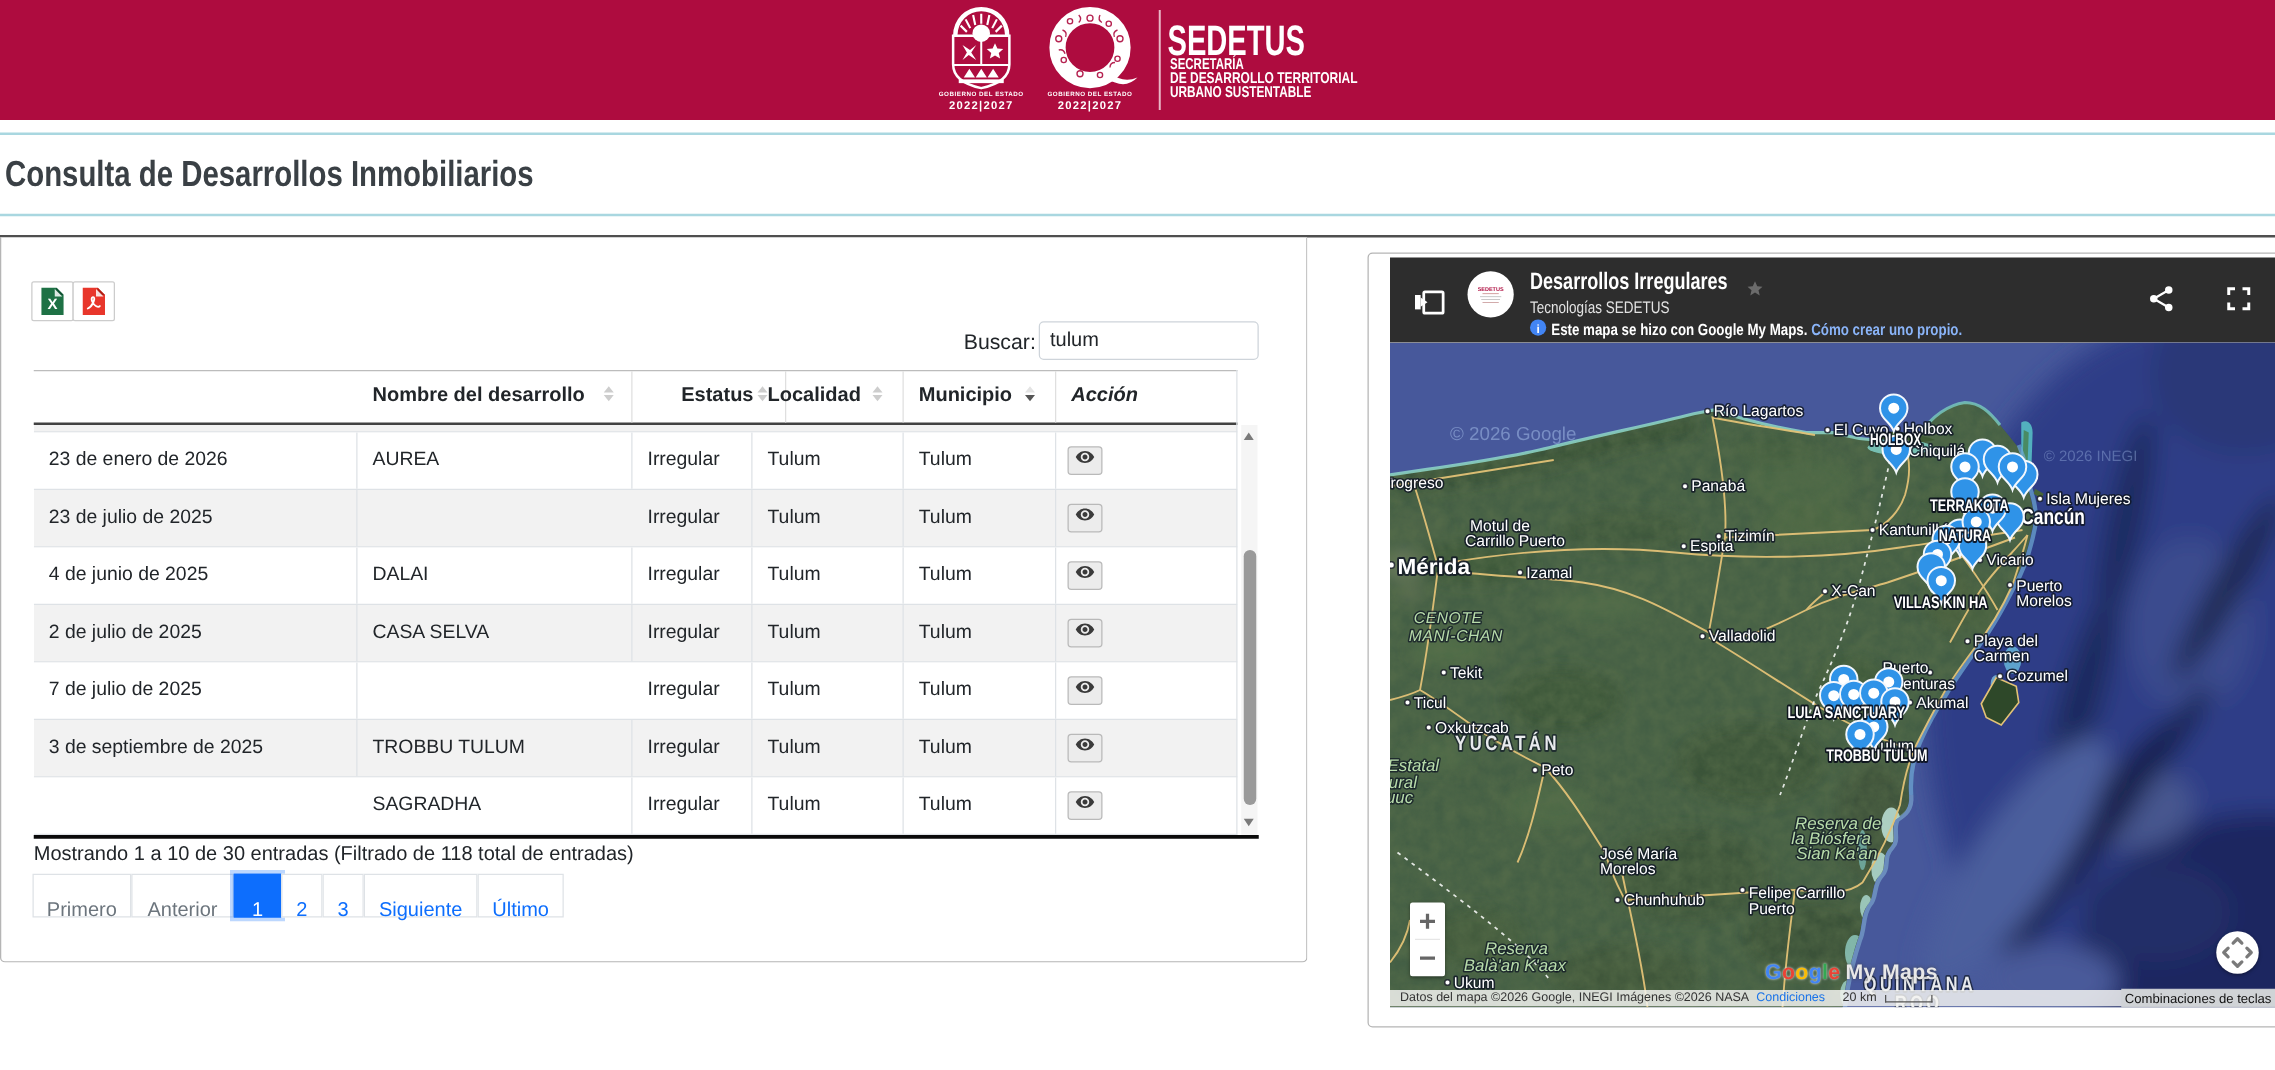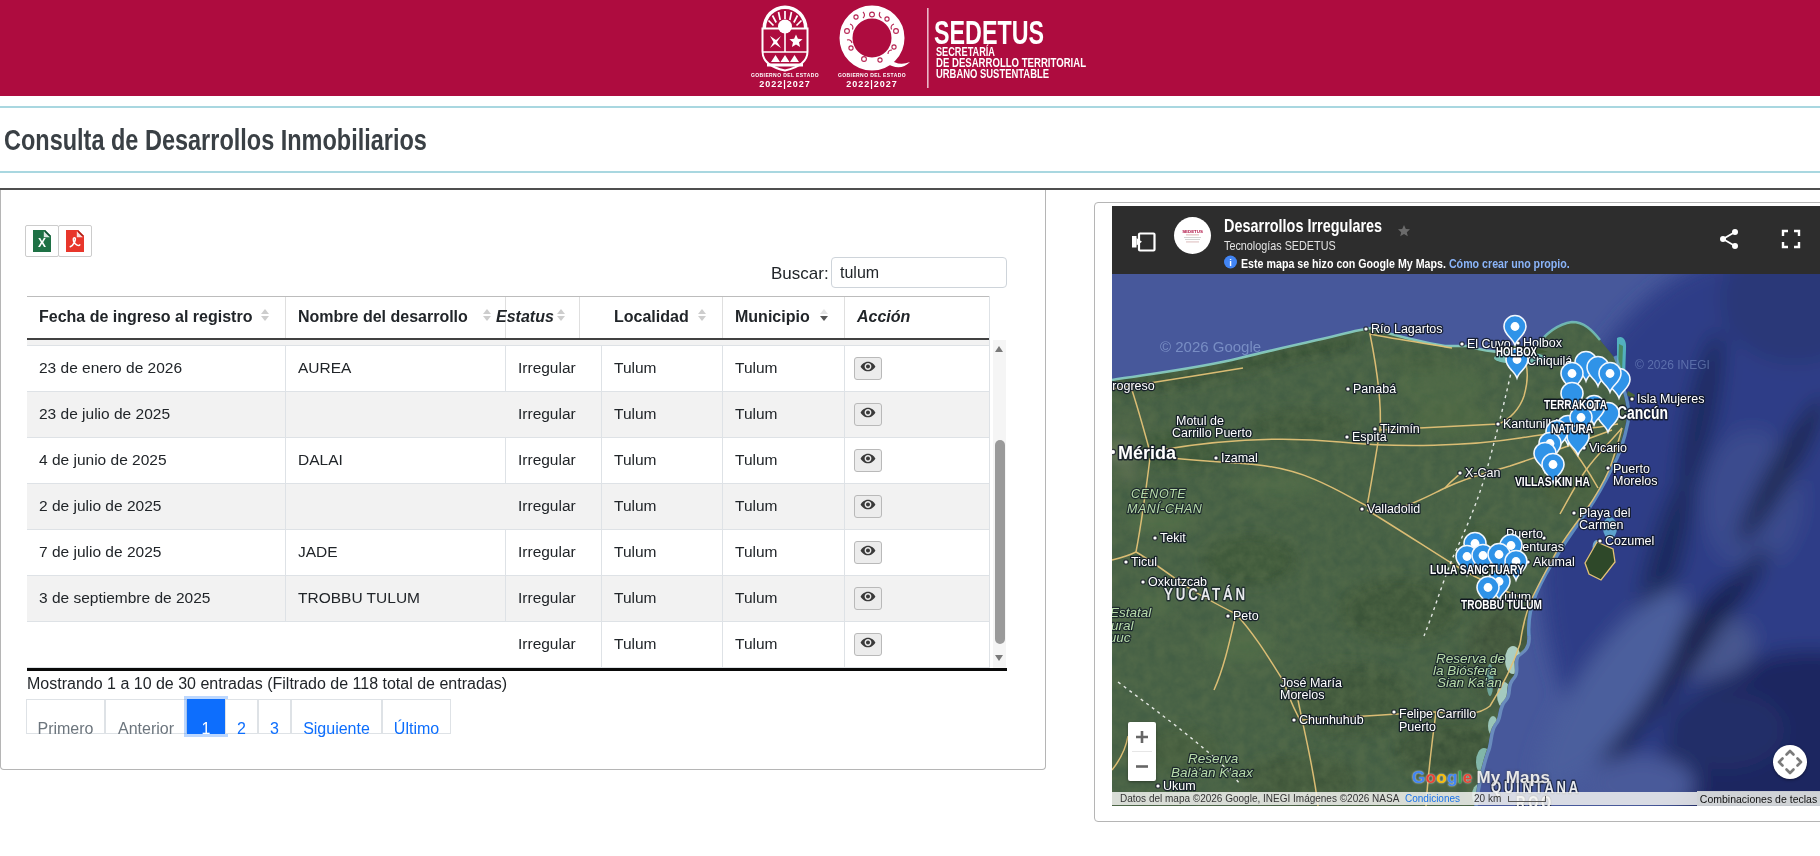--- a/index.html
+++ b/index.html
@@ -150,29 +150,25 @@
       <path d="M0,0 h12 l6,6 v16 h-18 Z" fill="#e8362b"></path>
       <path d="M12,0 l6,6 h-6 Z" fill="#b01e14"></path>
       <path d="M12,0 l6,6 h-6 Z" fill="#fff" opacity="0.85" transform="translate(-1.2,1.2)"></path>
       <path d="M4.2,16.8 c1.5,-0.6 3.2,-2.4 4.2,-4.4 c0.8,-1.7 1.2,-3.8 0.7,-4.4 c-0.6,-0.6 -1.8,-0.2 -1.8,1.2 c0,1.8 1.6,4.6 3.4,5.6 c1.2,0.7 2.6,0.8 3.1,0.1" fill="none" stroke="#fff" stroke-width="1.5" stroke-linecap="round"></path>
     </svg>
   </div>
   <div class="abs" id="buscarlbl">Buscar:</div>
   <input class="abs" id="buscarinp" value="tulum" style="">
 
   <div class="abs" id="thead">
-    <div class="th" style="left:0; width:259px;">Fecha de ingreso al registro<div class="sort" style="left:234px;top:12px;">
-        <div class="u"></div>
-        <div class="d"></div>
-      </div></div>
     <div class="th" style="left:259px; width:220px;">Nombre del desarrollo<div class="sort" style="left:197px;top:12px;">
         <div class="u"></div>
         <div class="d"></div>
       </div></div>
-    <div class="th" style="left:457px; width:96px;font-style:italic;">Estatus<div class="sort" style="left:73px;top:12px;">
+    <div class="th" style="left:506px; width:96px;">Estatus<div class="sort" style="left:73px;top:12px;">
         <div class="u"></div>
         <div class="d"></div>
       </div></div>
     <div class="th" style="left:575px; width:121px;">Localidad<div class="sort" style="left:96px;top:12px;">
         <div class="u"></div>
         <div class="d"></div>
       </div></div>
     <div class="th" style="left:696px; width:122px;">Municipio<div class="sort" style="left:97px;top:12px;">
         <div class="u" style="border-bottom-color:#e3e3e3;"></div>
         <div class="d" style="border-top-color:#555;"></div>
@@ -211,32 +207,32 @@
       <div class="td" style="left:575px;width:121px;">Tulum</div>
       <div class="td" style="left:696px;width:122px;">Tulum</div>
       <div class="td" style="left:818px;width:145px;">
         <div class="eyebtn"><svg width="16" height="11" viewBox="0 0 16 11">
             <path d="M8 0.7 C4.5 0.7 1.8 3.1 0.6 5.5 C1.8 7.9 4.5 10.3 8 10.3 C11.5 10.3 14.2 7.9 15.4 5.5 C14.2 3.1 11.5 0.7 8 0.7 Z M8 8.9 C6.1 8.9 4.6 7.4 4.6 5.5 C4.6 3.6 6.1 2.1 8 2.1 C9.9 2.1 11.4 3.6 11.4 5.5 C11.4 7.4 9.9 8.9 8 8.9 Z M8 3.5 C6.9 3.5 6 4.4 6 5.5 C6 6.6 6.9 7.5 8 7.5 C9.1 7.5 10 6.6 10 5.5 C10 4.4 9.1 3.5 8 3.5 Z" fill="#3a3a3a"></path>
           </svg></div>
       </div>
     </div>
     <div class="tr odd">
       <div class="td" style="left:0;width:259px;">2 de julio de 2025</div>
+      <div class="td" style="left:259px;width:220px;">CASA SELVA</div>
       <div class="td" style="left:479px;width:96px;">Irregular</div>
       <div class="td" style="left:575px;width:121px;">Tulum</div>
       <div class="td" style="left:696px;width:122px;">Tulum</div>
       <div class="td" style="left:818px;width:145px;">
         <div class="eyebtn"><svg width="16" height="11" viewBox="0 0 16 11">
             <path d="M8 0.7 C4.5 0.7 1.8 3.1 0.6 5.5 C1.8 7.9 4.5 10.3 8 10.3 C11.5 10.3 14.2 7.9 15.4 5.5 C14.2 3.1 11.5 0.7 8 0.7 Z M8 8.9 C6.1 8.9 4.6 7.4 4.6 5.5 C4.6 3.6 6.1 2.1 8 2.1 C9.9 2.1 11.4 3.6 11.4 5.5 C11.4 7.4 9.9 8.9 8 8.9 Z M8 3.5 C6.9 3.5 6 4.4 6 5.5 C6 6.6 6.9 7.5 8 7.5 C9.1 7.5 10 6.6 10 5.5 C10 4.4 9.1 3.5 8 3.5 Z" fill="#3a3a3a"></path>
           </svg></div>
       </div>
     </div>
     <div class="tr">
       <div class="td" style="left:0;width:259px;">7 de julio de 2025</div>
-      <div class="td" style="left:259px;width:220px;">JADE</div>
       <div class="td" style="left:479px;width:96px;">Irregular</div>
       <div class="td" style="left:575px;width:121px;">Tulum</div>
       <div class="td" style="left:696px;width:122px;">Tulum</div>
       <div class="td" style="left:818px;width:145px;">
         <div class="eyebtn"><svg width="16" height="11" viewBox="0 0 16 11">
             <path d="M8 0.7 C4.5 0.7 1.8 3.1 0.6 5.5 C1.8 7.9 4.5 10.3 8 10.3 C11.5 10.3 14.2 7.9 15.4 5.5 C14.2 3.1 11.5 0.7 8 0.7 Z M8 8.9 C6.1 8.9 4.6 7.4 4.6 5.5 C4.6 3.6 6.1 2.1 8 2.1 C9.9 2.1 11.4 3.6 11.4 5.5 C11.4 7.4 9.9 8.9 8 8.9 Z M8 3.5 C6.9 3.5 6 4.4 6 5.5 C6 6.6 6.9 7.5 8 7.5 C9.1 7.5 10 6.6 10 5.5 C10 4.4 9.1 3.5 8 3.5 Z" fill="#3a3a3a"></path>
           </svg></div>
       </div>
     </div>
     <div class="tr odd">
@@ -245,20 +241,21 @@
       <div class="td" style="left:479px;width:96px;">Irregular</div>
       <div class="td" style="left:575px;width:121px;">Tulum</div>
       <div class="td" style="left:696px;width:122px;">Tulum</div>
       <div class="td" style="left:818px;width:145px;">
         <div class="eyebtn"><svg width="16" height="11" viewBox="0 0 16 11">
             <path d="M8 0.7 C4.5 0.7 1.8 3.1 0.6 5.5 C1.8 7.9 4.5 10.3 8 10.3 C11.5 10.3 14.2 7.9 15.4 5.5 C14.2 3.1 11.5 0.7 8 0.7 Z M8 8.9 C6.1 8.9 4.6 7.4 4.6 5.5 C4.6 3.6 6.1 2.1 8 2.1 C9.9 2.1 11.4 3.6 11.4 5.5 C11.4 7.4 9.9 8.9 8 8.9 Z M8 3.5 C6.9 3.5 6 4.4 6 5.5 C6 6.6 6.9 7.5 8 7.5 C9.1 7.5 10 6.6 10 5.5 C10 4.4 9.1 3.5 8 3.5 Z" fill="#3a3a3a"></path>
           </svg></div>
       </div>
     </div>
     <div class="tr">
+      <div class="td" style="left:259px;width:220px;">SAGRADHA</div>
       <div class="td" style="left:479px;width:96px;">Irregular</div>
       <div class="td" style="left:575px;width:121px;">Tulum</div>
       <div class="td" style="left:696px;width:122px;">Tulum</div>
       <div class="td" style="left:818px;width:145px;">
         <div class="eyebtn"><svg width="16" height="11" viewBox="0 0 16 11">
             <path d="M8 0.7 C4.5 0.7 1.8 3.1 0.6 5.5 C1.8 7.9 4.5 10.3 8 10.3 C11.5 10.3 14.2 7.9 15.4 5.5 C14.2 3.1 11.5 0.7 8 0.7 Z M8 8.9 C6.1 8.9 4.6 7.4 4.6 5.5 C4.6 3.6 6.1 2.1 8 2.1 C9.9 2.1 11.4 3.6 11.4 5.5 C11.4 7.4 9.9 8.9 8 8.9 Z M8 3.5 C6.9 3.5 6 4.4 6 5.5 C6 6.6 6.9 7.5 8 7.5 C9.1 7.5 10 6.6 10 5.5 C10 4.4 9.1 3.5 8 3.5 Z" fill="#3a3a3a"></path>
           </svg></div>
       </div>
     </div>
   </div>

